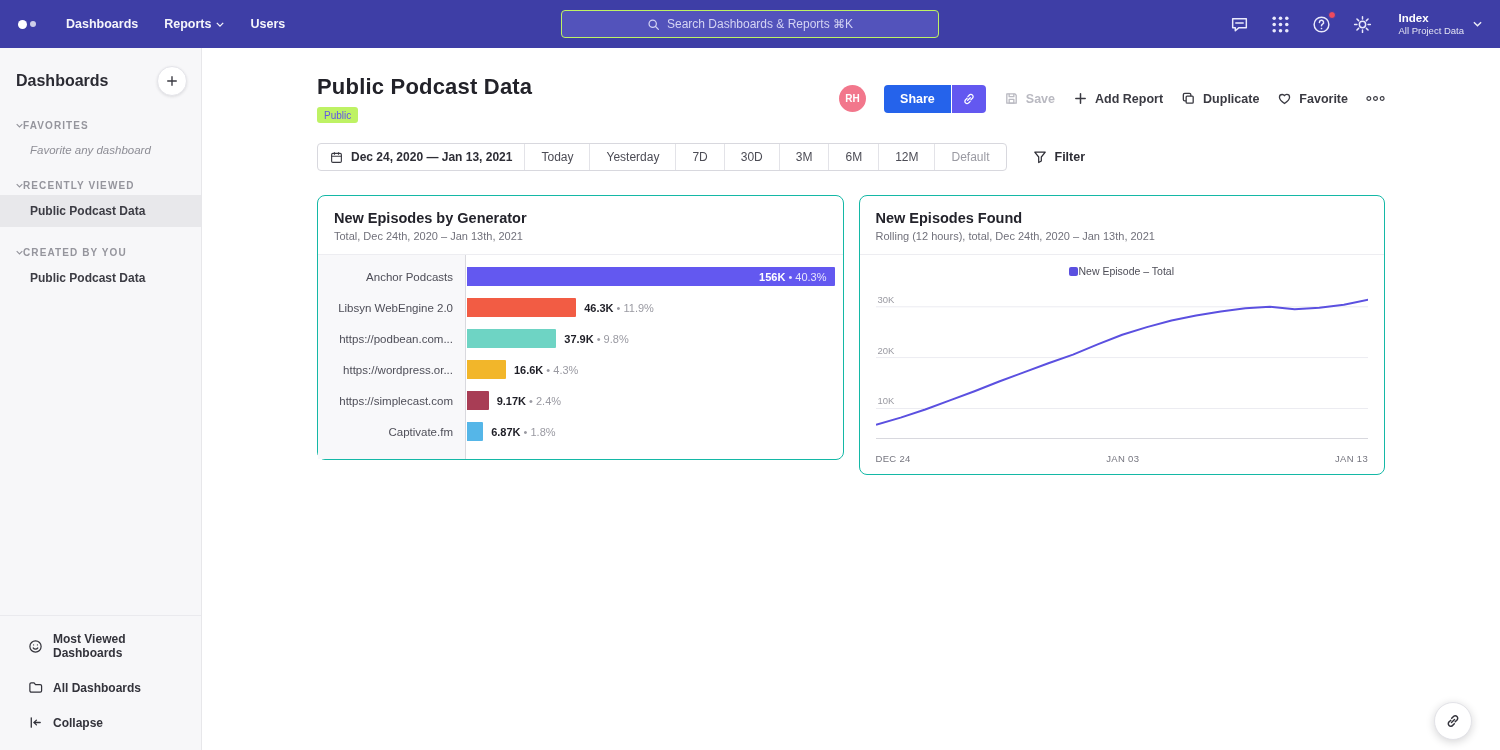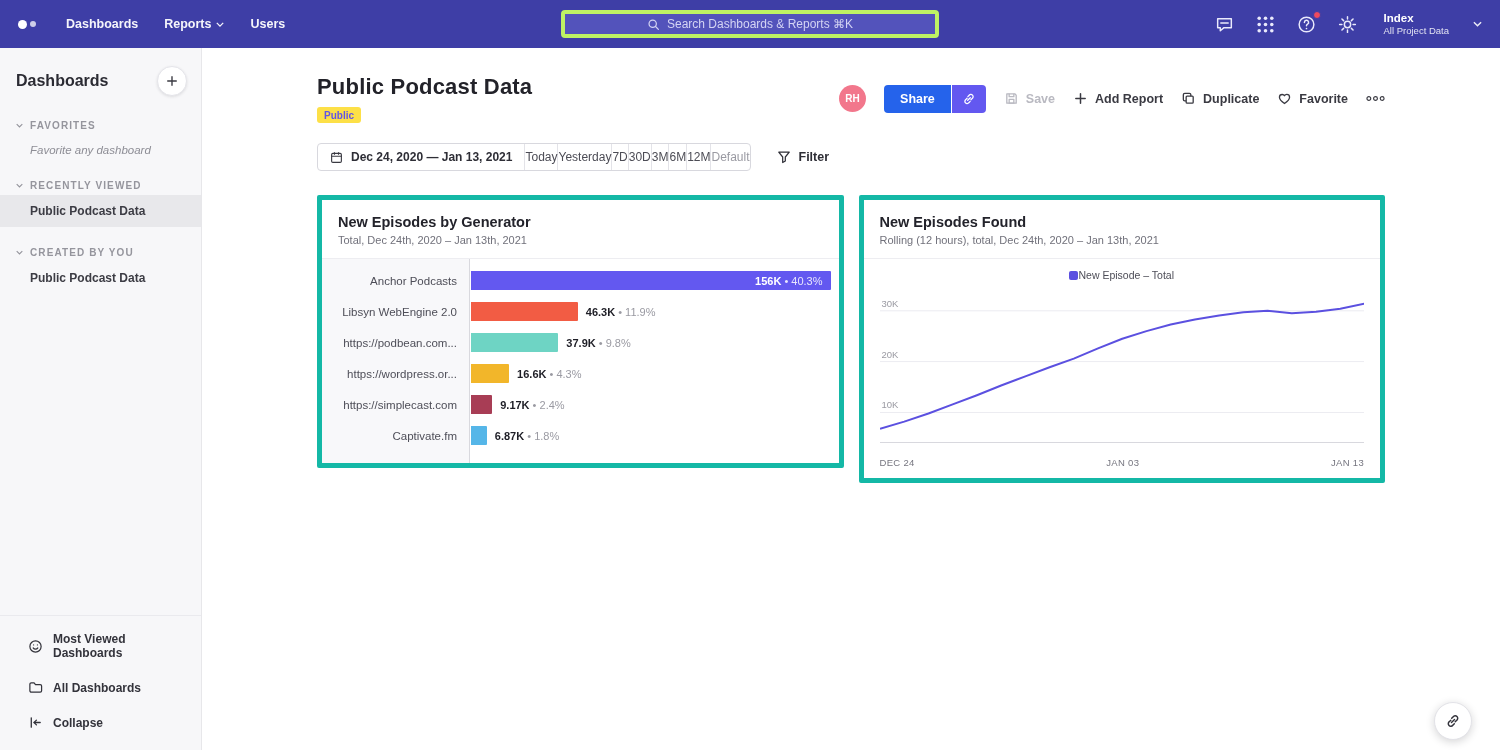--- a/index.html
+++ b/index.html
@@ -11,89 +11,89 @@
   
   .topnav{height:48px;flex:0 0 48px;background:#3e3ea6;display:flex;align-items:center;padding:0 18px;position:relative;z-index:5}
   .nav-left{display:flex;align-items:center;gap:26px}
   .logo{display:flex;align-items:center;gap:3px;margin-right:4px}
   .logo .d1{width:9px;height:9px;border-radius:50%;background:#fff;display:inline-block}
   .logo .d2{width:6px;height:6px;border-radius:50%;background:rgba(255,255,255,.75);display:inline-block}
   .nav-link{color:rgba(255,255,255,.95);font-size:12.5px;font-weight:bold;display:flex;align-items:center;gap:5px;
             background:none;border:none;cursor:pointer}
   .nav-link svg{width:8px;height:5px}
   .search{position:absolute;left:50%;top:50%;transform:translate(-50%,-50%);width:378px;height:28px;
-          background:#5353bb;border:4px solid #bef264;border-radius:4px;display:flex;align-items:center;
+          background:#5353bb;border:1px solid #bef264;border-radius:4px;display:flex;align-items:center;
           justify-content:center;gap:7px;color:#d4d4f4;font-size:12px;cursor:text}
   .search svg{width:13px;height:13px}
   .nav-right{margin-left:auto;display:flex;align-items:center;gap:20px}
   .nav-icon{width:21px;height:21px;color:#eaeafc;background:none;border:none;position:relative;cursor:pointer;padding:0}
   .nav-icon svg{width:100%;height:100%}
   .badge-dot{position:absolute;top:-3px;right:-4px;width:8px;height:8px;border-radius:50%;background:#ef4a5e;border:1.5px solid #3e3ea6}
-  .project{display:flex;align-items:center;gap:24px;color:#fff;background:none;border:none;cursor:pointer;text-align:left;margin-left:6px}
+  .project{display:flex;align-items:center;gap:9px;color:#fff;background:none;border:none;cursor:pointer;text-align:left;margin-left:6px}
   .project .pname{display:block;font-size:11.5px;font-weight:bold;line-height:1.25}
   .project .psub{display:block;font-size:9.5px;color:rgba(255,255,255,.85);line-height:1.25}
   .project svg{width:9px;height:6px;color:rgba(255,255,255,.9)}
 
   
   .body{flex:1;display:flex;min-height:0}
   .sidebar{width:202px;flex:0 0 202px;background:#f7f7f9;border-right:1px solid #e7e7ea;display:flex;flex-direction:column}
   .sb-head{display:flex;align-items:center;justify-content:space-between;padding:18px 14px 4px 16px}
   .sb-title{font-size:16px;font-weight:bold;color:#2b2b33}
   .sb-add{width:30px;height:30px;border-radius:50%;background:#fff;border:1px solid #e5e5ea;
           box-shadow:0 1px 3px rgba(30,30,40,.12);display:flex;align-items:center;justify-content:center;color:#3a3a42;cursor:pointer}
   .sb-add svg{width:12px;height:12px}
   .sb-section{margin-top:16px}
-  .sb-sechead{display:flex;align-items:center;gap:7px;padding:4px 16px;font-size:10px;font-weight:bold;
+  .sb-sechead{display:flex;align-items:center;padding:4px 16px;font-size:10px;font-weight:bold;
               letter-spacing:1.1px;color:#95959d;background:none;border:none;width:100%;cursor:pointer;text-align:left}
   .sb-sechead svg{width:7px;height:5px;flex:0 0 7px}
   .sb-hint{padding:9px 16px 4px 30px;font-size:11.5px;font-style:italic;color:#8d8d95}
   .sb-item{display:block;width:100%;text-align:left;padding:9px 16px 9px 30px;font-size:12px;font-weight:bold;
            color:#3c3c44;background:none;border:none;cursor:pointer}
   .sb-item.selected{background:#e8e8eb}
   .sb-footer{margin-top:auto;border-top:1px solid #eaeaee;padding:6px 12px 10px}
   .sb-foot-item{display:flex;align-items:center;gap:10px;width:100%;padding:10px 16px;font-size:12px;font-weight:bold;
                 color:#33333b;background:none;border:none;cursor:pointer;text-align:left}
   .sb-foot-item svg{width:15px;height:15px;flex:0 0 15px}
 
   .main{flex:1;overflow:auto;position:relative;background:#fff}
   .container{width:1068px;margin:0 auto;padding-top:26px}
 
   
   .page-head{display:flex;align-items:center;justify-content:space-between}
   .ph-left{display:flex;flex-direction:column;gap:7px}
   h1{font-size:22px;font-weight:bold;color:#222229;letter-spacing:.2px}
-  .pill{align-self:flex-start;font-size:10px;font-weight:bold;color:#6054e8;background:#fde047;padding:2.5px 7px;border-radius:3px}
+  .pill{align-self:flex-start;font-size:10px;font-weight:normal;color:#6054e8;background:#bef264;padding:2.5px 7px;border-radius:3px}
   .actions{display:flex;align-items:center;gap:18px}
   .avatar{width:27px;height:27px;border-radius:50%;background:#f2778c;color:#fff;font-size:10px;font-weight:bold;
           display:flex;align-items:center;justify-content:center}
   .share-group{display:flex;gap:1px;border-radius:4px;overflow:hidden}
   .share-btn{background:#2563eb;color:#fff;font-size:12.5px;font-weight:bold;border:none;padding:7px 16px;cursor:pointer}
   .share-link-btn{background:#6358f0;color:#fff;border:none;width:34px;display:flex;align-items:center;justify-content:center;cursor:pointer}
   .share-link-btn svg{width:14px;height:14px}
   .act{display:flex;align-items:center;gap:7px;background:none;border:none;font-size:12.5px;font-weight:bold;color:#3a3a42;cursor:pointer}
   .act svg{width:15px;height:15px}
   .act.disabled{color:#b9b9c1}
   .act.more svg{width:19px;height:7px}
 
   
   .toolbar{margin-top:20px;display:flex;align-items:center;gap:26px}
   .range-group{display:flex;align-items:stretch;border:1px solid #d8d8de;border-radius:4px;height:28px;background:#fff}
   .range-date{display:flex;align-items:center;gap:8px;padding:0 12px;font-size:12px;font-weight:bold;color:#2e2e36;
               background:none;border:none;border-right:1px solid #e3e3e8;cursor:pointer}
   .range-date svg{width:13px;height:13px;color:#3a3a42}
-  .preset{display:flex;align-items:center;padding:0 0;font-size:12px;color:#4c4c55;background:none;border:none;
+  .preset{display:flex;align-items:center;padding:0 16px;font-size:12px;color:#4c4c55;background:none;border:none;
           border-right:1px solid #e3e3e8;cursor:pointer}
   .preset:last-child{border-right:none}
   .preset.muted{color:#9a9aa2}
   .filter-btn{display:flex;align-items:center;gap:8px;background:none;border:none;font-size:12.5px;font-weight:bold;color:#2e2e36;cursor:pointer}
   .filter-btn svg{width:14px;height:14px}
 
   
   .charts{margin-top:24px;display:flex;gap:15px;align-items:flex-start}
-  .card{flex:1;border:5px solid #14b8a6;border-radius:2px;background:#fff;min-width:0}
+  .card{flex:1;border:1px solid #14b8a6;border-radius:8px;background:#fff;min-width:0}
   .card-head{padding:14px 16px 12px;border-bottom:1px solid #ededf1}
   .card-title{font-size:14.5px;font-weight:bold;color:#23232b}
   .card-sub{margin-top:4px;font-size:11px;color:#71717b}
 
   
   .bar-body{position:relative;padding:6px 0 12px}
   .bar-body::before{content:"";position:absolute;left:0;top:0;bottom:0;width:147px;background:#f8f8fa;border-right:1px solid #d9d9de}
   .bar-row{position:relative;display:flex;align-items:center;height:31px}
   .bar-cat{width:147px;flex:0 0 147px;text-align:right;padding-right:12px;font-size:11.5px;color:#4e4e58;white-space:nowrap;overflow:hidden}
   .bar-track{flex:1;display:flex;align-items:center;position:relative;height:100%;padding-right:8px;min-width:0;margin-left:2px}

